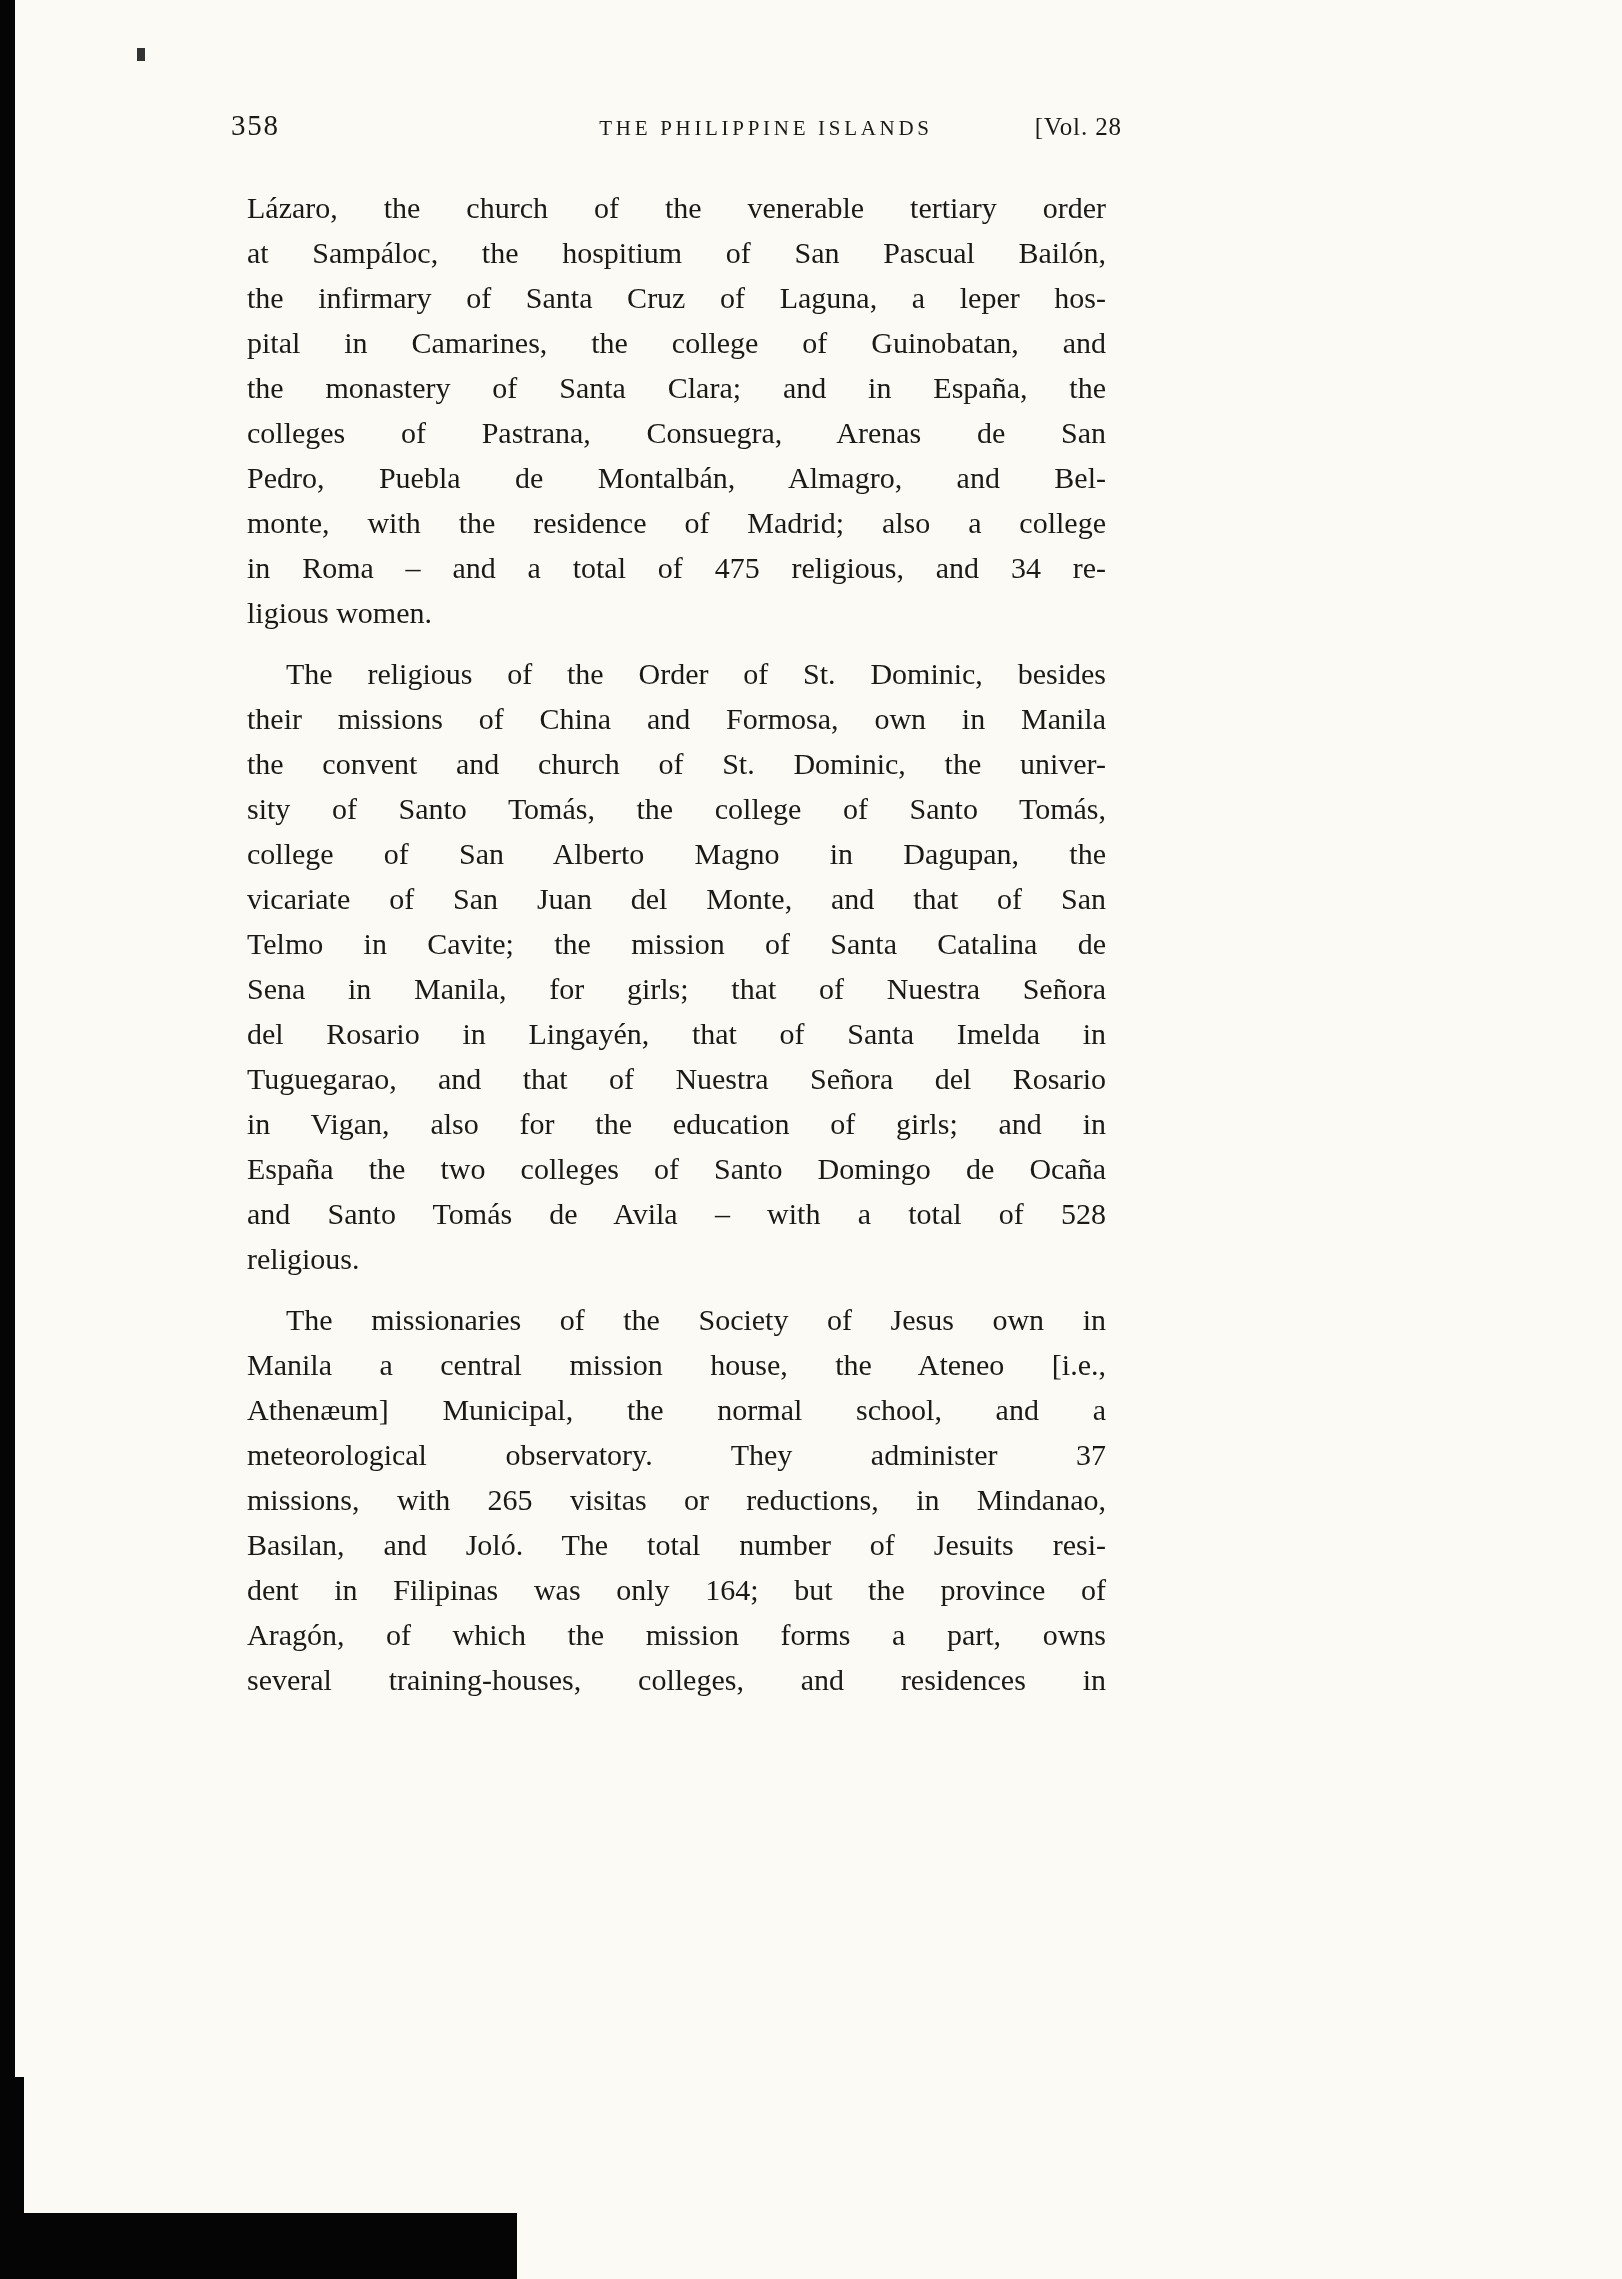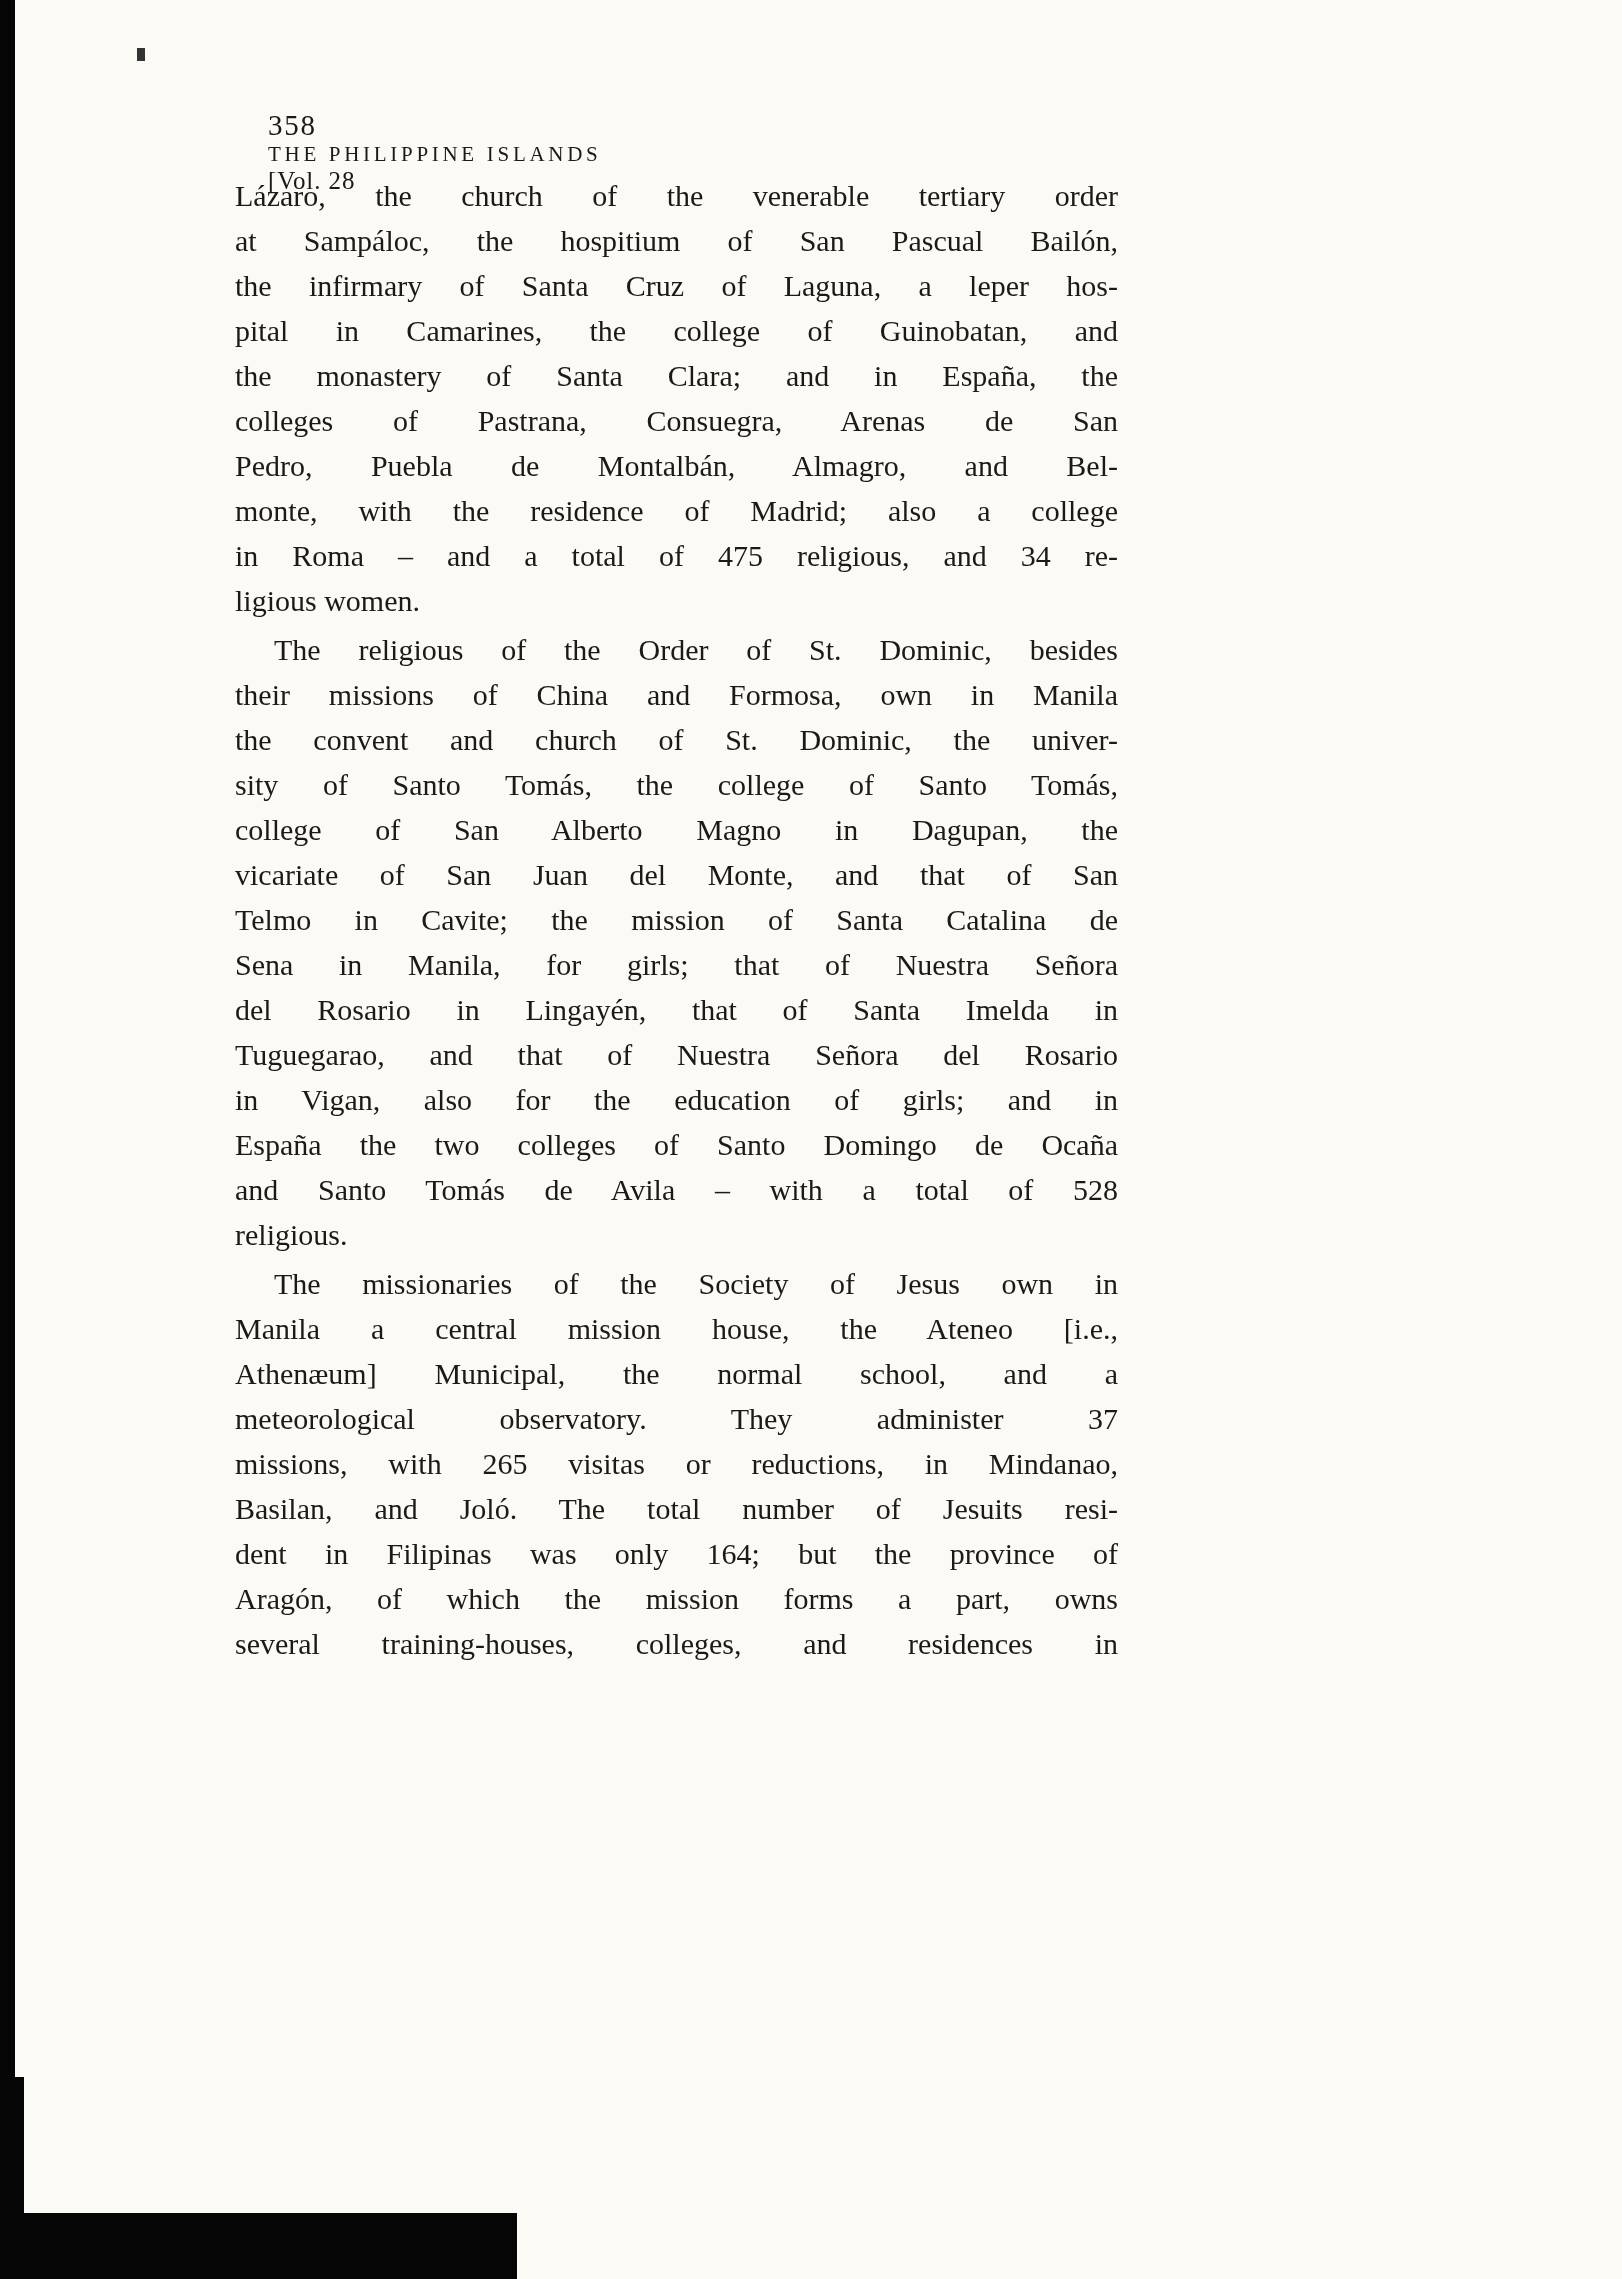--- a/index.html
+++ b/index.html
@@ -19,40 +19,39 @@
   #artifact-top-speck { left: 137px; top: 48px; width: 8.3px; height: 13px; background:#333; }
 
   .header {
     position: absolute;
     top: 109px;
     left: 231px;
     width: 891px;
     display: flex;
     justify-content: space-between;
     align-items: baseline;
-    flex-direction: column;
   }
   .page-number { font-size: 29px; letter-spacing: 1.8px; }
   .running-title {
     font-size: 21px;
     letter-spacing: 3.7px;
     text-align: right;
     flex: 1 1 auto;
     margin-left: 37px;
     margin-right: 102px;
   }
   .volume-label { font-size: 25px; letter-spacing: 0.9px; white-space: nowrap; }
 
   .text-body {
     position: absolute;
     top: 169px;
     left: 231px;
     width: 891px;
   }
-  .paragraph { margin: 4px; padding: 0; }
+  .paragraph { margin: 16px; padding: 0; }
   .line {
     font-size: 30px;
     line-height: 45px;
     height: 45px;
     white-space: normal;
     text-align: justify;
     text-align-last: justify;
     text-justify: inter-word;
   }
   .line.plain {

